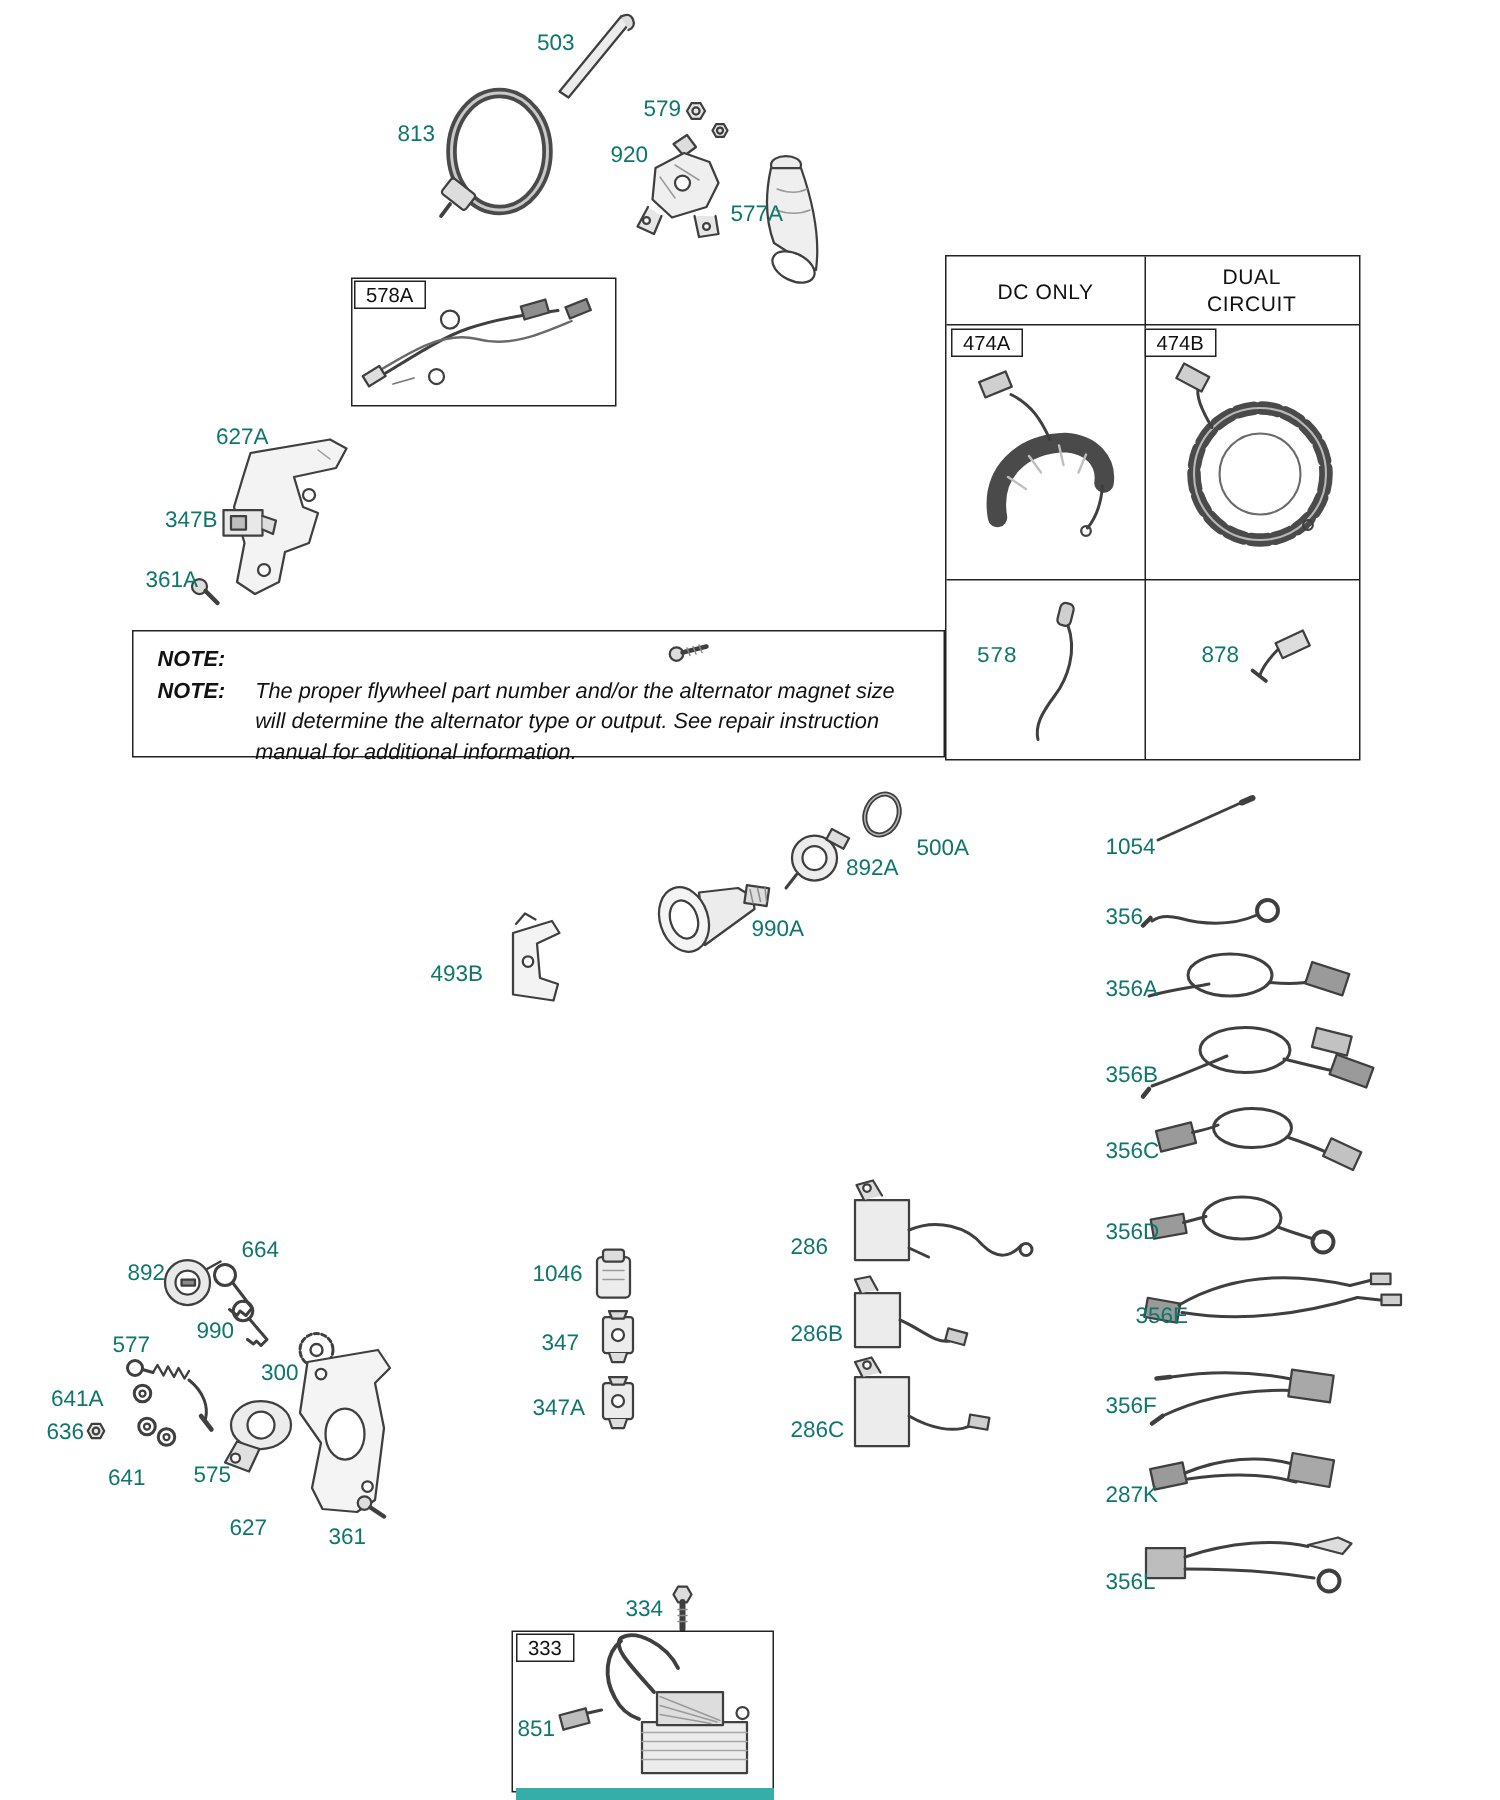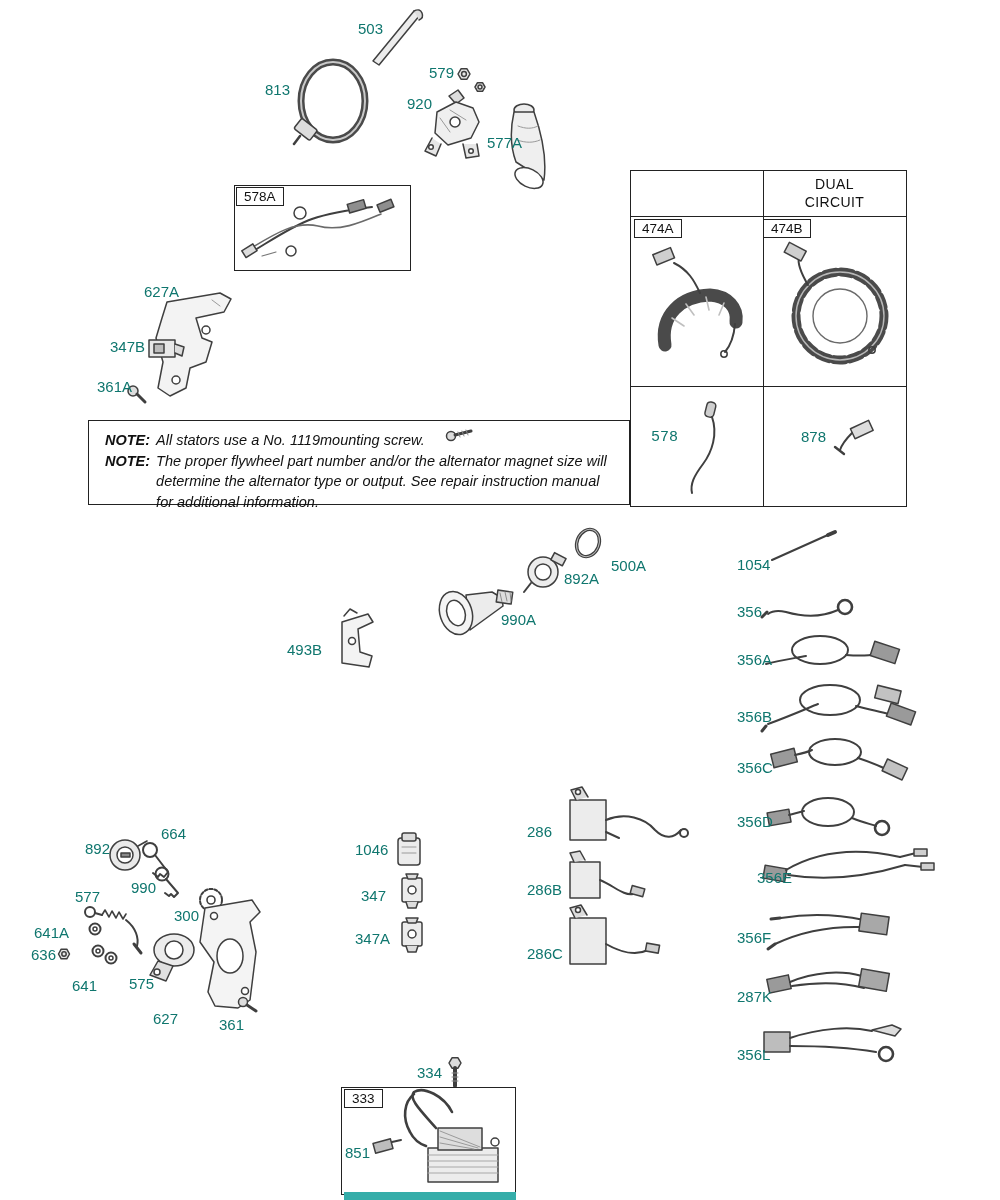--- a/index.html
+++ b/index.html
@@ -11,21 +11,21 @@
           font-size:13.5px;white-space:nowrap;z-index:3;}
   .outline{position:absolute;border:1.6px solid #222;background:transparent;}
   .vline{position:absolute;top:0;bottom:0;width:0;border-left:1.4px solid #222;}
   .hline{position:absolute;left:0;right:0;height:0;border-top:1.4px solid #222;}
   .th{position:absolute;top:0;height:45px;display:flex;align-items:center;justify-content:center;
       font-size:14px;letter-spacing:.4px;}
   .th .wrapcell{display:block;width:72px;text-align:center;line-height:1.25;}
   .notebox{position:absolute;left:88px;top:420px;width:542px;height:85px;border:1.6px solid #222;
            box-sizing:border-box;padding:9px 12px 0 16px;font-size:14.5px;font-style:italic;line-height:1.42;}
   .noteline{display:flex;}
-  .noteline b{flex:none;font-weight:bold;margin-right:6px;}
+  .noteline b{flex:none;font-weight:bold;margin-right:20px;}
   .noteline span{display:block;max-width:462px;}
   .bstrip{position:absolute;left:344px;top:1192px;width:172px;height:8px;background:#35ada9;}
 </style>
 </head>
 <body>
 
 <div class="page">
 
   <svg width="1000" height="1200" viewBox="0 0 1000 1200">
     <g fill="none" stroke="#3f3f3f" stroke-width="1.5" stroke-linejoin="round" stroke-linecap="round">
@@ -369,33 +369,35 @@
   <div class="outline" style="left:234px;top:185px;width:175px;height:84px;"></div>
   <div class="lblbox" style="left:236px;top:187px;">578A</div>
 
   <div class="outline" style="left:341px;top:1087px;width:173px;height:106px;"></div>
   <div class="lblbox" style="left:344px;top:1089px;">333</div>
 
   <div class="outline" style="left:630px;top:170px;width:275px;height:335px;">
     <div class="hline" style="top:45px;"></div>
     <div class="hline" style="top:215px;"></div>
     <div class="vline" style="left:132px;"></div>
+    <div class="th" style="left:0;width:132px;">
+        <span>DC ONLY</span>
+      </div>
     <div class="th" style="left:132px;width:143px;">
         <span class="wrapcell">DUAL CIRCUIT</span>
       </div>
   </div>
   <div class="lblbox" style="left:634px;top:219px;">474A</div>
   <div class="lblbox" style="left:763px;top:219px;">474B</div>
   <div class="lbl" style="left:651px;top:429px;font-family:Liberation Mono, monospace;">578</div>
   <div class="lbl" style="left:801px;top:428px;">878</div>
 
   <div class="notebox">
     <div class="noteline">
       <b>NOTE:</b>
-      <span>All stators use a No. 1119mounting screw.</span>
     </div>
     <div class="noteline">
       <b>NOTE:</b>
       <span>The proper flywheel part number and/or the alternator magnet size will determine the alternator type or output. See repair instruction manual for additional information.</span>
     </div>
   </div>
 
   <div class="lbl" style="left:358px;top:20px;">503</div>
   <div class="lbl" style="left:265px;top:81px;">813</div>
   <div class="lbl" style="left:429px;top:64px;">579</div>

